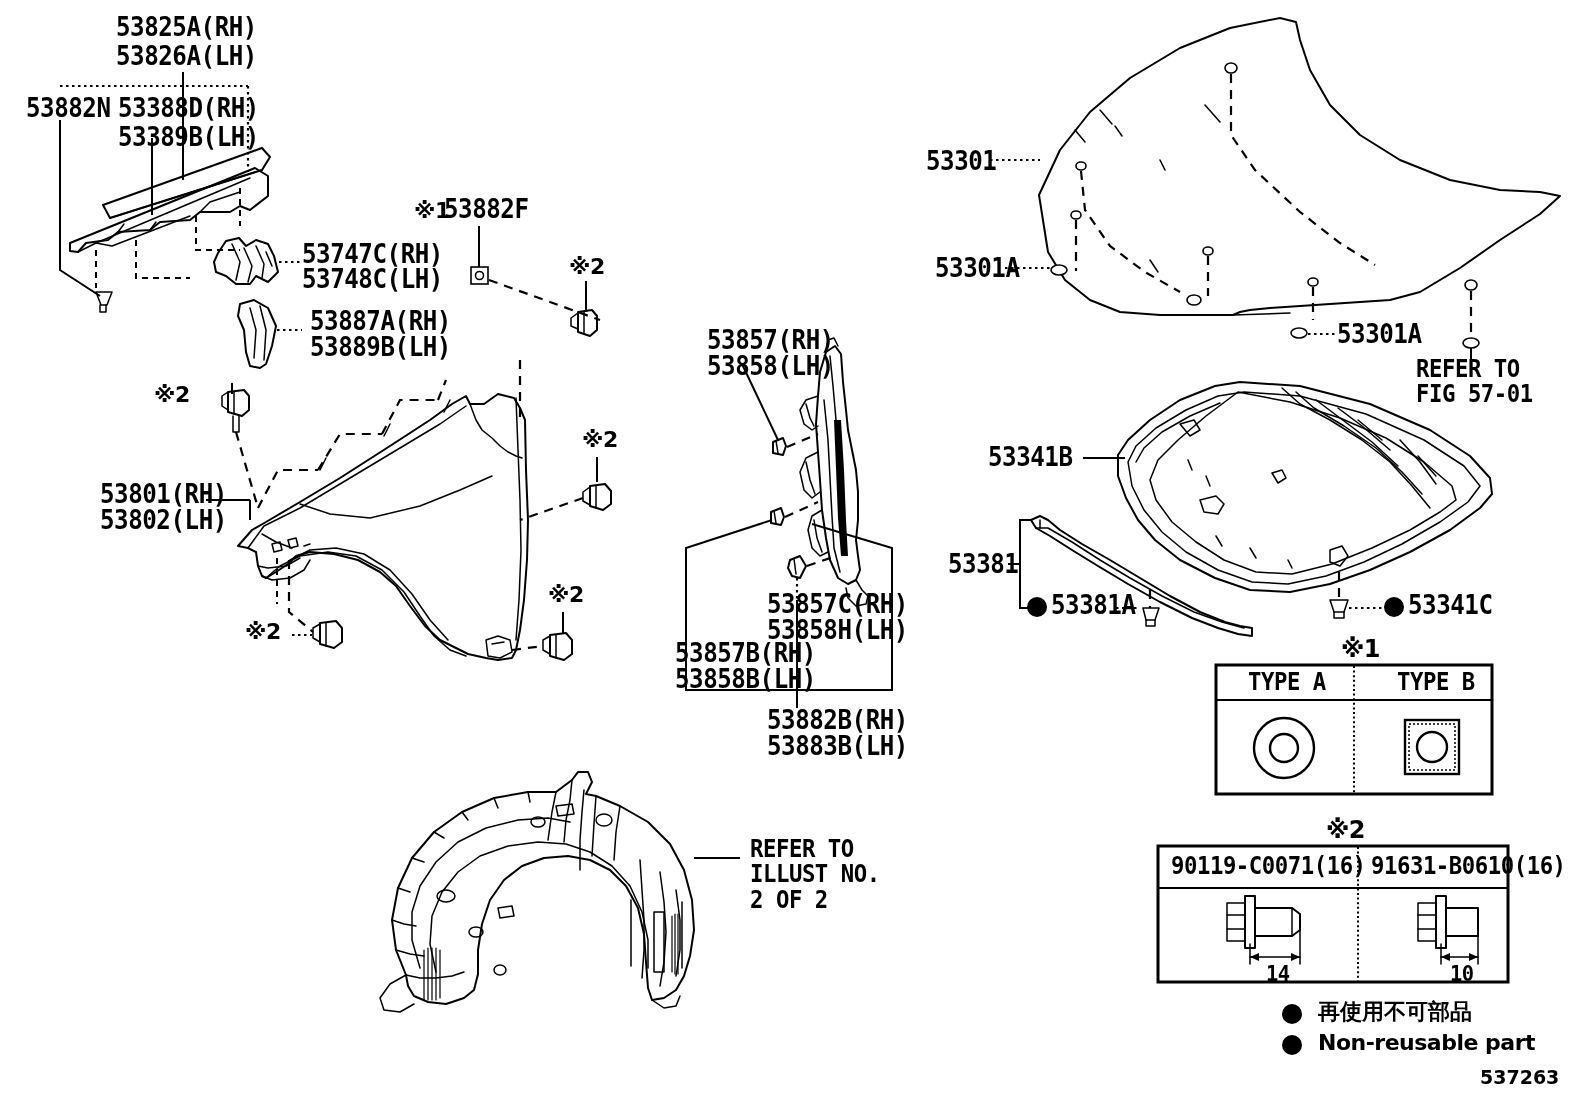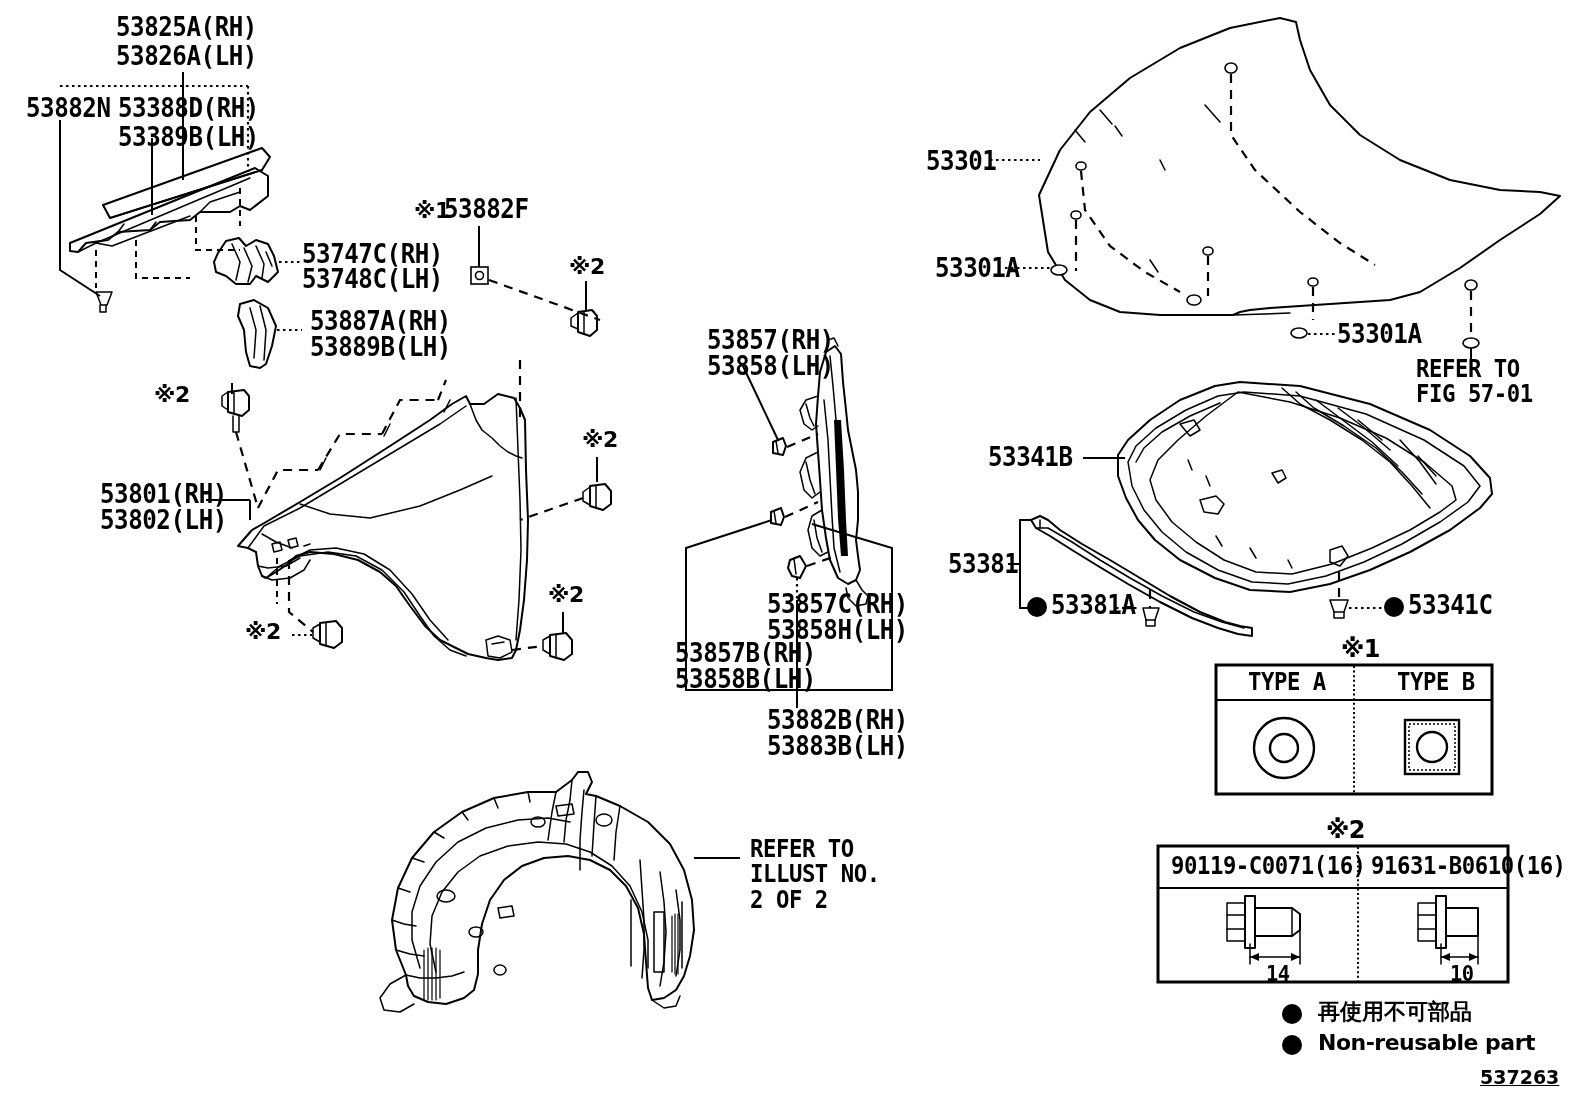--- a/index.html
+++ b/index.html
@@ -21,21 +21,21 @@
     line-height:1.06;
     letter-spacing:-0.5px;
     transform:scaleX(0.93);
     transform-origin:left top;
   }
   .s26{font-size:26px;}
   .s24{font-size:24px;}
   .s22{font-size:22px;}
   .jp{font-family:"DejaVu Sans","Liberation Sans",sans-serif;font-weight:bold;letter-spacing:0;transform:none;}
   .sans{font-family:"DejaVu Sans","Liberation Sans",sans-serif;font-weight:bold;letter-spacing:-0.5px;transform:none;}
-  .figno{position:absolute;font-family:"DejaVu Sans","Liberation Sans",sans-serif;font-weight:bold;font-size:19px;color:#000;text-decoration:underline;}
+  .figno{position:absolute;font-family:"DejaVu Sans","Liberation Sans",sans-serif;font-weight:bold;font-size:19px;color:#000;}
 </style>
 </head>
 <body>
 
 <div id="page">
 
   <svg id="artwork" viewBox="0 0 1592 1099">
     <defs>
       <style type="text/css">
         .ln{fill:none;stroke:#000;stroke-width:2;stroke-linecap:round;stroke-linejoin:round;}

